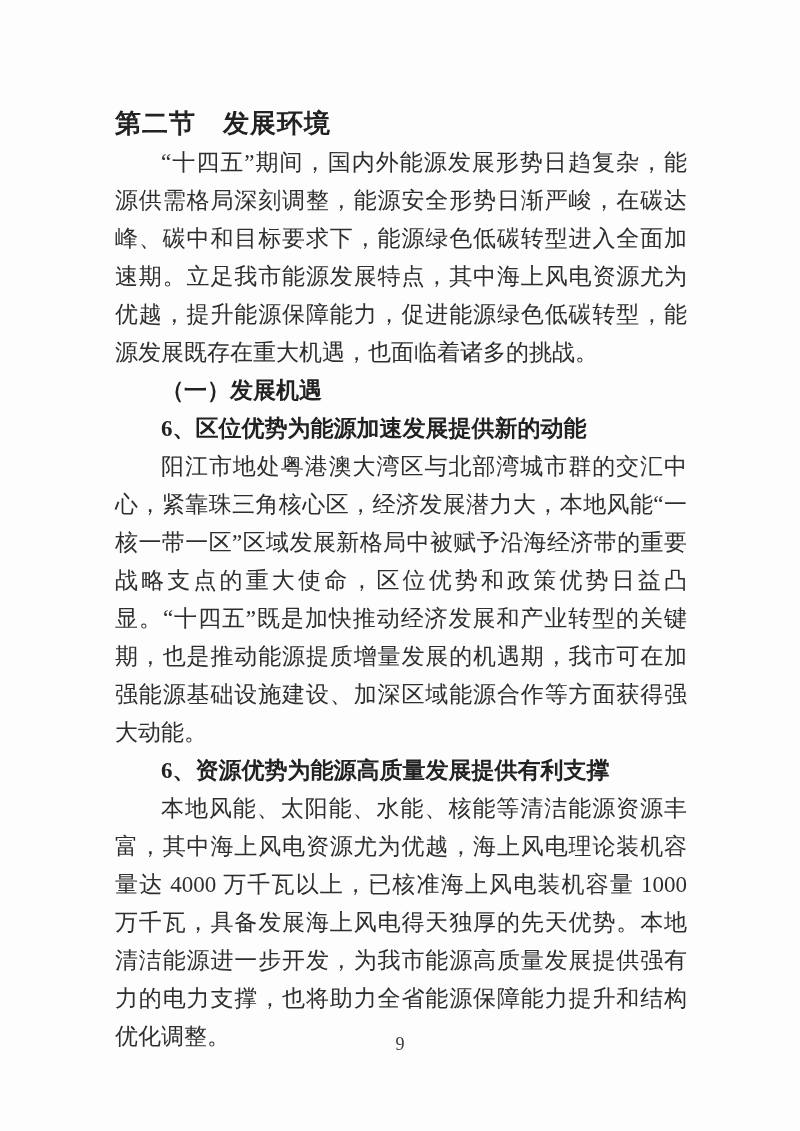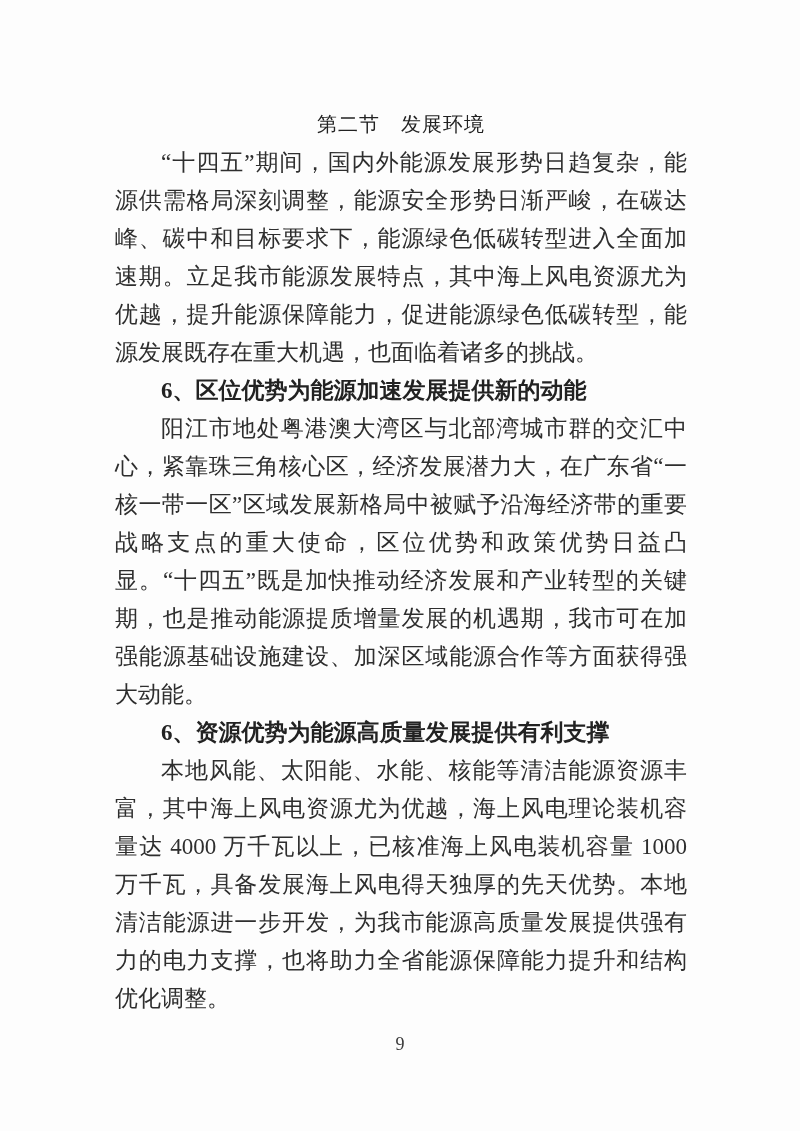--- a/index.html
+++ b/index.html
@@ -17,23 +17,22 @@
     overflow: hidden;
     box-sizing: border-box;
   }
   .content {
     position: absolute;
     left: 115px;
     top: 104px;
     width: 572px;
   }
   .section-title {
-    font-size: 20px;
-    font-weight: normal;
-    text-align: center;
+    font-size: 26px;
+    font-weight: bold;
     line-height: 40px;
     margin: 0;
     letter-spacing: 1px;
     color: #222222;
   }
   .para {
     font-size: 23px;
     line-height: 38px;
     text-align: justify;
     text-justify: inter-ideograph;
@@ -61,24 +60,25 @@
 </style>
 </head>
 <body>
 
 <div class="page">
   <div class="content">
     <div class="section-title">第二节　发展环境</div>
 
     <p class="para">“十四五”期间，国内外能源发展形势日趋复杂，能源供需格局深刻调整，能源安全形势日渐严峻，在碳达峰、碳中和目标要求下，能源绿色低碳转型进入全面加速期。立足我市能源发展特点，其中海上风电资源尤为优越，提升能源保障能力，促进能源绿色低碳转型，能源发展既存在重大机遇，也面临着诸多的挑战。</p>
 
+    <p class="heading">（一）发展机遇</p>
 
     <p class="heading">6、区位优势为能源加速发展提供新的动能</p>
 
-    <p class="para">阳江市地处粤港澳大湾区与北部湾城市群的交汇中心，紧靠珠三角核心区，经济发展潜力大，在广东省“一核一带一区”区域发展新格局中被赋予沿海经济带的重要战略支点的重大使命，区位优势和政策优势日益凸显。“十四五”既是加快推动经济发展和产业转型的关键期，也是推动能源提质增量发展的机遇期，我市可在加强能源基础设施建设、加深区域能源合作等方面获得强大动能。</p>
+    <p class="para">阳江市地处粤港澳大湾区与北部湾城市群的交汇中心，紧靠珠三角核心区，经济发展潜力大，本地风能“一核一带一区”区域发展新格局中被赋予沿海经济带的重要战略支点的重大使命，区位优势和政策优势日益凸显。“十四五”既是加快推动经济发展和产业转型的关键期，也是推动能源提质增量发展的机遇期，我市可在加强能源基础设施建设、加深区域能源合作等方面获得强大动能。</p>
 
     <p class="heading">6、资源优势为能源高质量发展提供有利支撑</p>
 
     <p class="para">本地风能、太阳能、水能、核能等清洁能源资源丰富，其中海上风电资源尤为优越，海上风电理论装机容量达 4000 万千瓦以上，已核准海上风电装机容量 1000 万千瓦，具备发展海上风电得天独厚的先天优势。本地清洁能源进一步开发，为我市能源高质量发展提供强有力的电力支撑，也将助力全省能源保障能力提升和结构优化调整。</p>
   </div>
 
   <div class="page-number">9</div>
 </div>
 
 </body></html>

